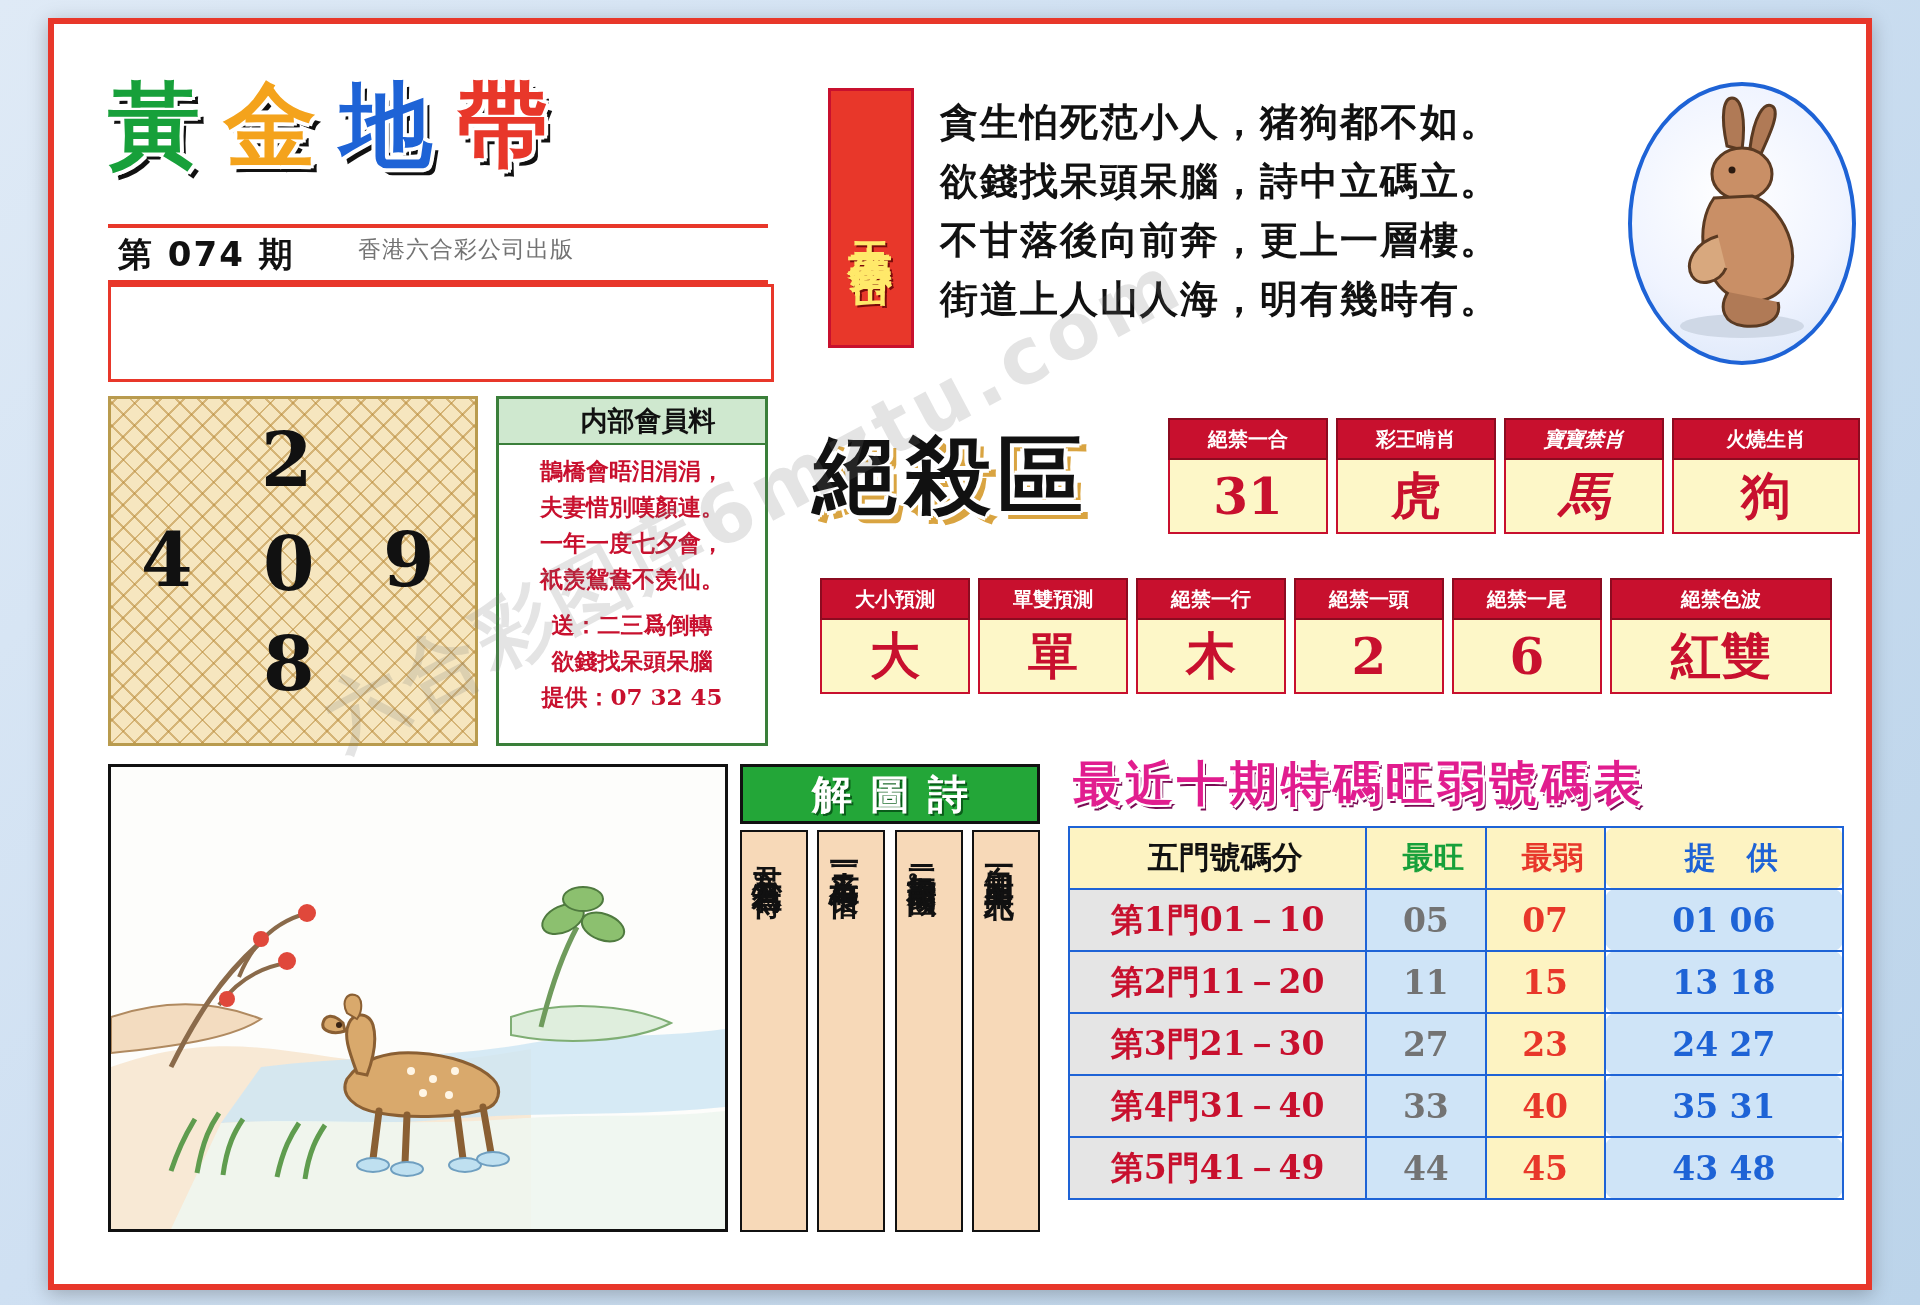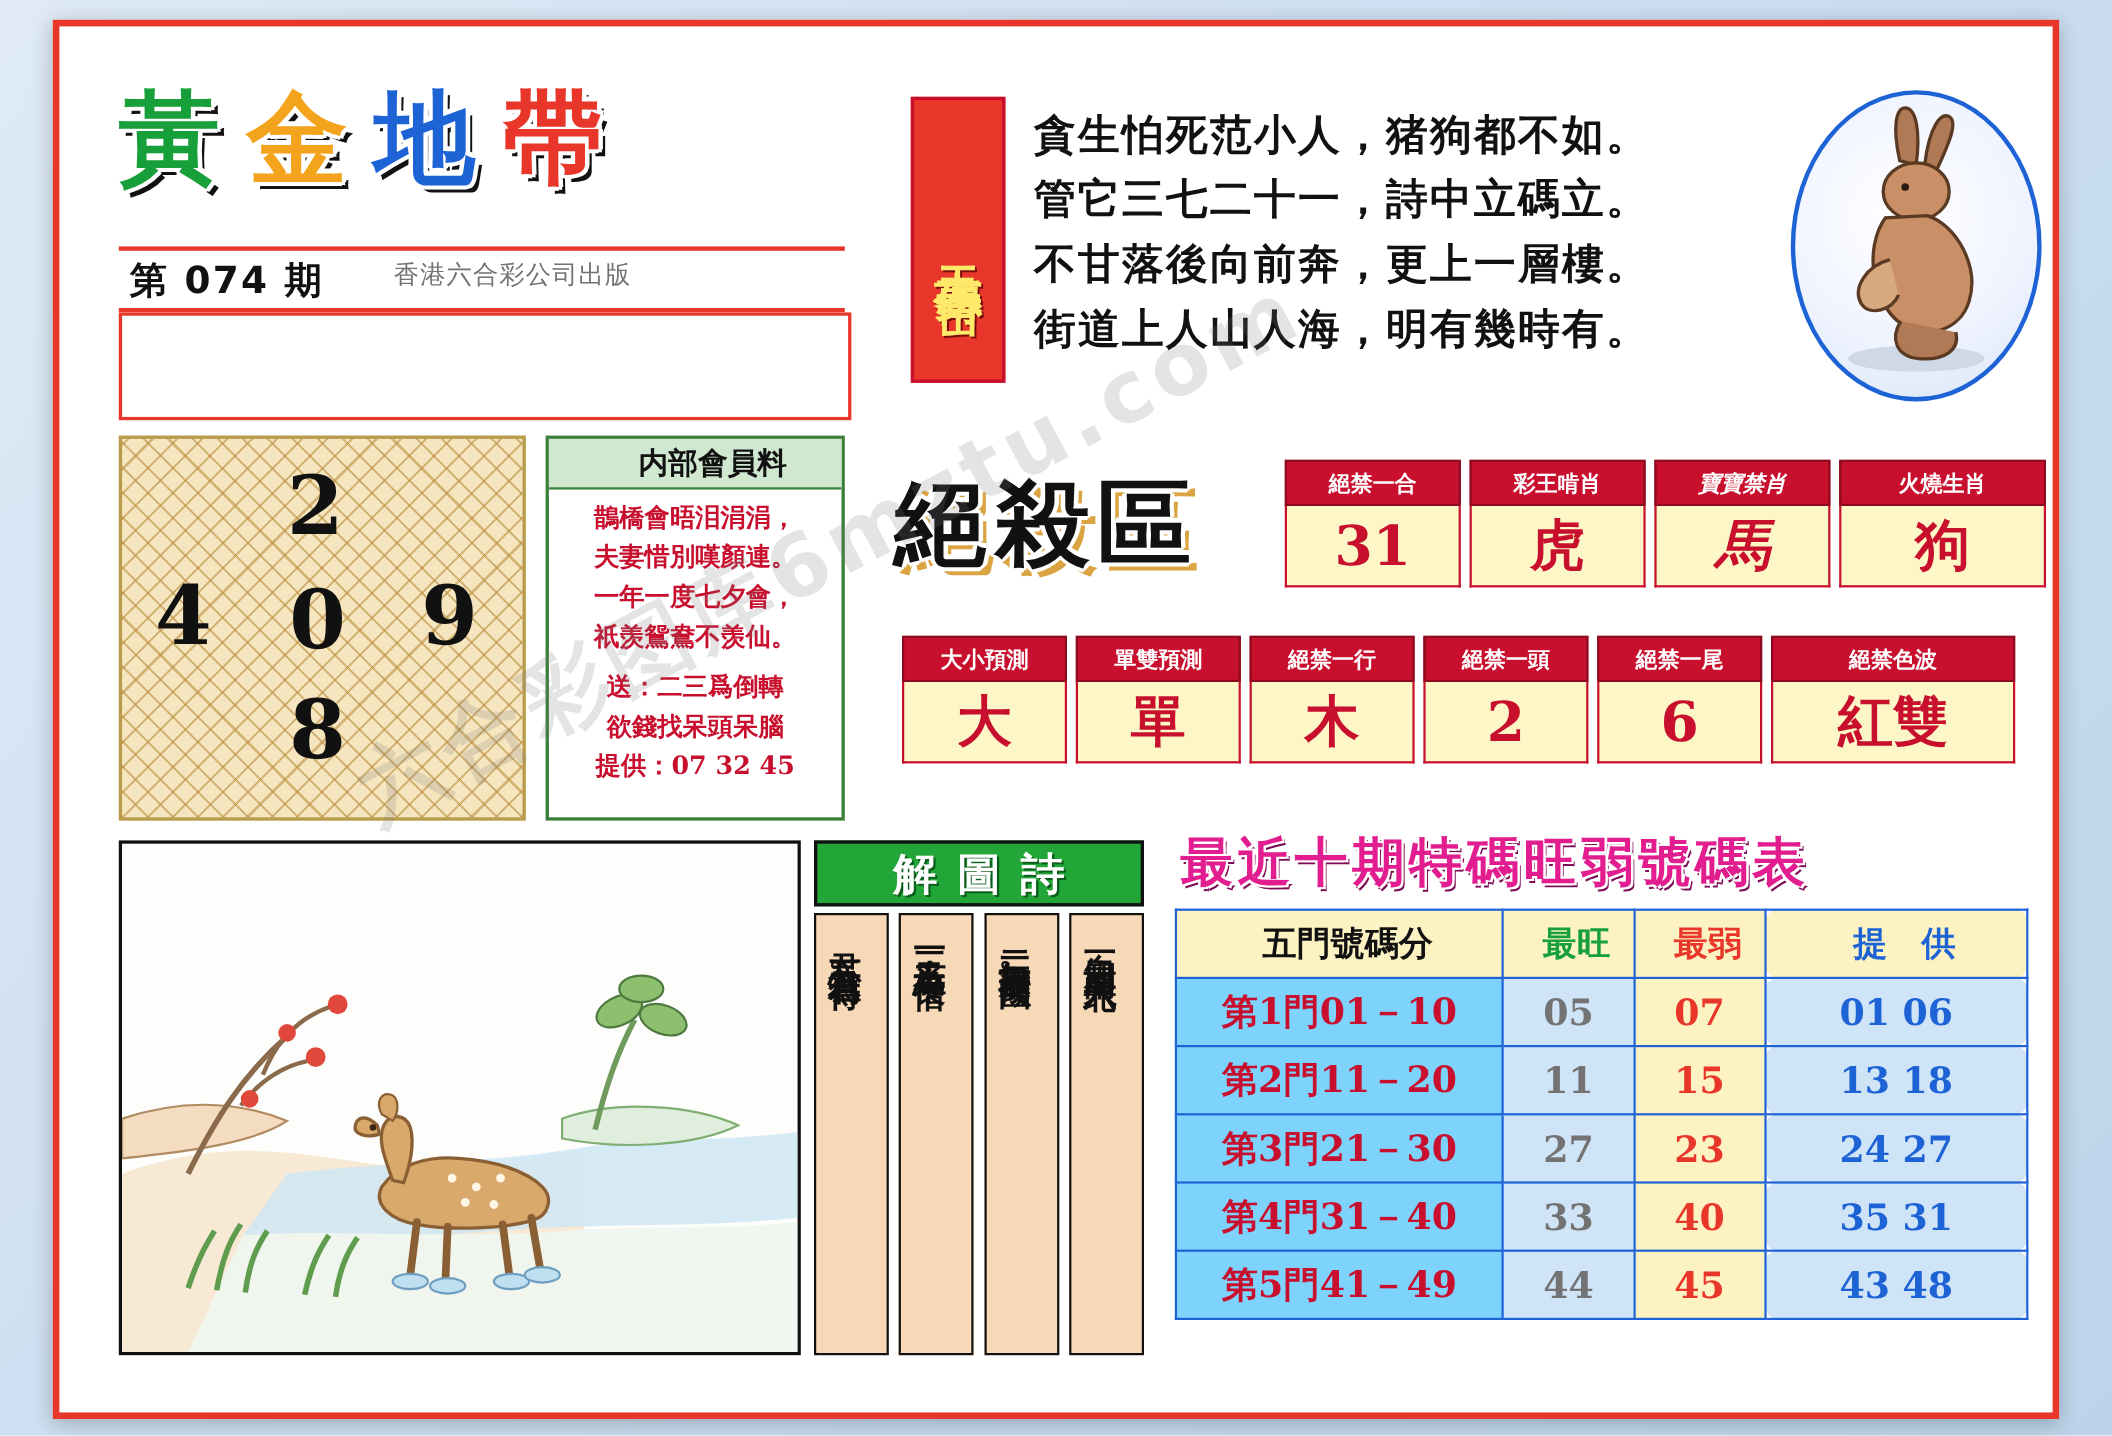--- a/index.html
+++ b/index.html
@@ -132,21 +132,21 @@
     font-family:"DejaVu Serif","Liberation Serif",serif;}
 
   
   .tbl-title{position:absolute;left:1005px;top:716px;width:760px;height:60px;
     font-size:48px;font-weight:bold;color:#e11d8f;letter-spacing:4px;white-space:nowrap;
     text-shadow:-2px -2px 0 #fff,2px -2px 0 #fff,-2px 2px 0 #fff,2px 2px 0 #fff,3px 4px 0 #7a0b54;}
   table.big{position:absolute;left:1000px;top:790px;width:776px;border-collapse:collapse;}
   table.big th,table.big td{border:2px solid #1e63d6;text-align:center;height:62px;box-sizing:border-box;}
   table.big th{background:#fdf3c2;font-size:31px;font-weight:bold;color:#111;padding-left:16px;}
   table.big td{font-size:33px;font-weight:bold;font-family:"DejaVu Serif","Liberation Serif",serif;}
-  .col-a{background:#7dd3fc;color:#c8102e;width:300px;}
+  .col-a{background:#e5e5e5;color:#c8102e;width:300px;}
   .col-b{background:#cfe4f7;color:#737373;width:120px;}
   .col-c{background:#fdf3c2;color:#e8372a;width:120px;}
   .col-d{background:#cfe4f7;color:#1e63d6;width:240px;border-radius:11px;}
   .th-b{color:#17a03a !important;}
   .th-c{color:#e8372a !important;}
   .th-d{color:#1e63d6 !important;}
 
   
   .wm{position:absolute;left:300px;top:330px;width:1200px;height:560px;
     transform:rotate(-28deg);font-size:78px;color:rgba(120,120,120,.20);
@@ -167,21 +167,21 @@
   <div class="issue-bar">
     <div class="issue-no">第 074 期</div>
     <div class="issue-pub">香港六合彩公司出版</div>
   </div>
 
   <div class="blank-box"></div>
 
   <div class="poem-head">天書傳密</div>
   <div class="poem-lines">
     <div>貪生怕死范小人，猪狗都不如。</div>
-    <div>管它三七二十一，詩中立碼立。</div>
+    <div>欲錢找呆頭呆腦，詩中立碼立。</div>
     <div>不甘落後向前奔，更上一層樓。</div>
     <div>街道上人山人海，明有幾時有。</div>
   </div>
 
   <div class="zodiac">
     <svg width="220" height="275" viewBox="0 0 220 275">
       <ellipse cx="110" cy="240" rx="62" ry="12" fill="#cfd8e6"></ellipse>
       <path d="M95 60 C88 28 92 12 100 12 C110 12 114 34 110 64 Z" fill="#b07a56" stroke="#5a3a22" stroke-width="3"></path>
       <path d="M118 62 C122 30 132 16 140 20 C149 25 138 48 128 70 Z" fill="#b07a56" stroke="#5a3a22" stroke-width="3"></path>
       <ellipse cx="110" cy="88" rx="30" ry="26" fill="#c98f66" stroke="#5a3a22" stroke-width="3"></ellipse>

